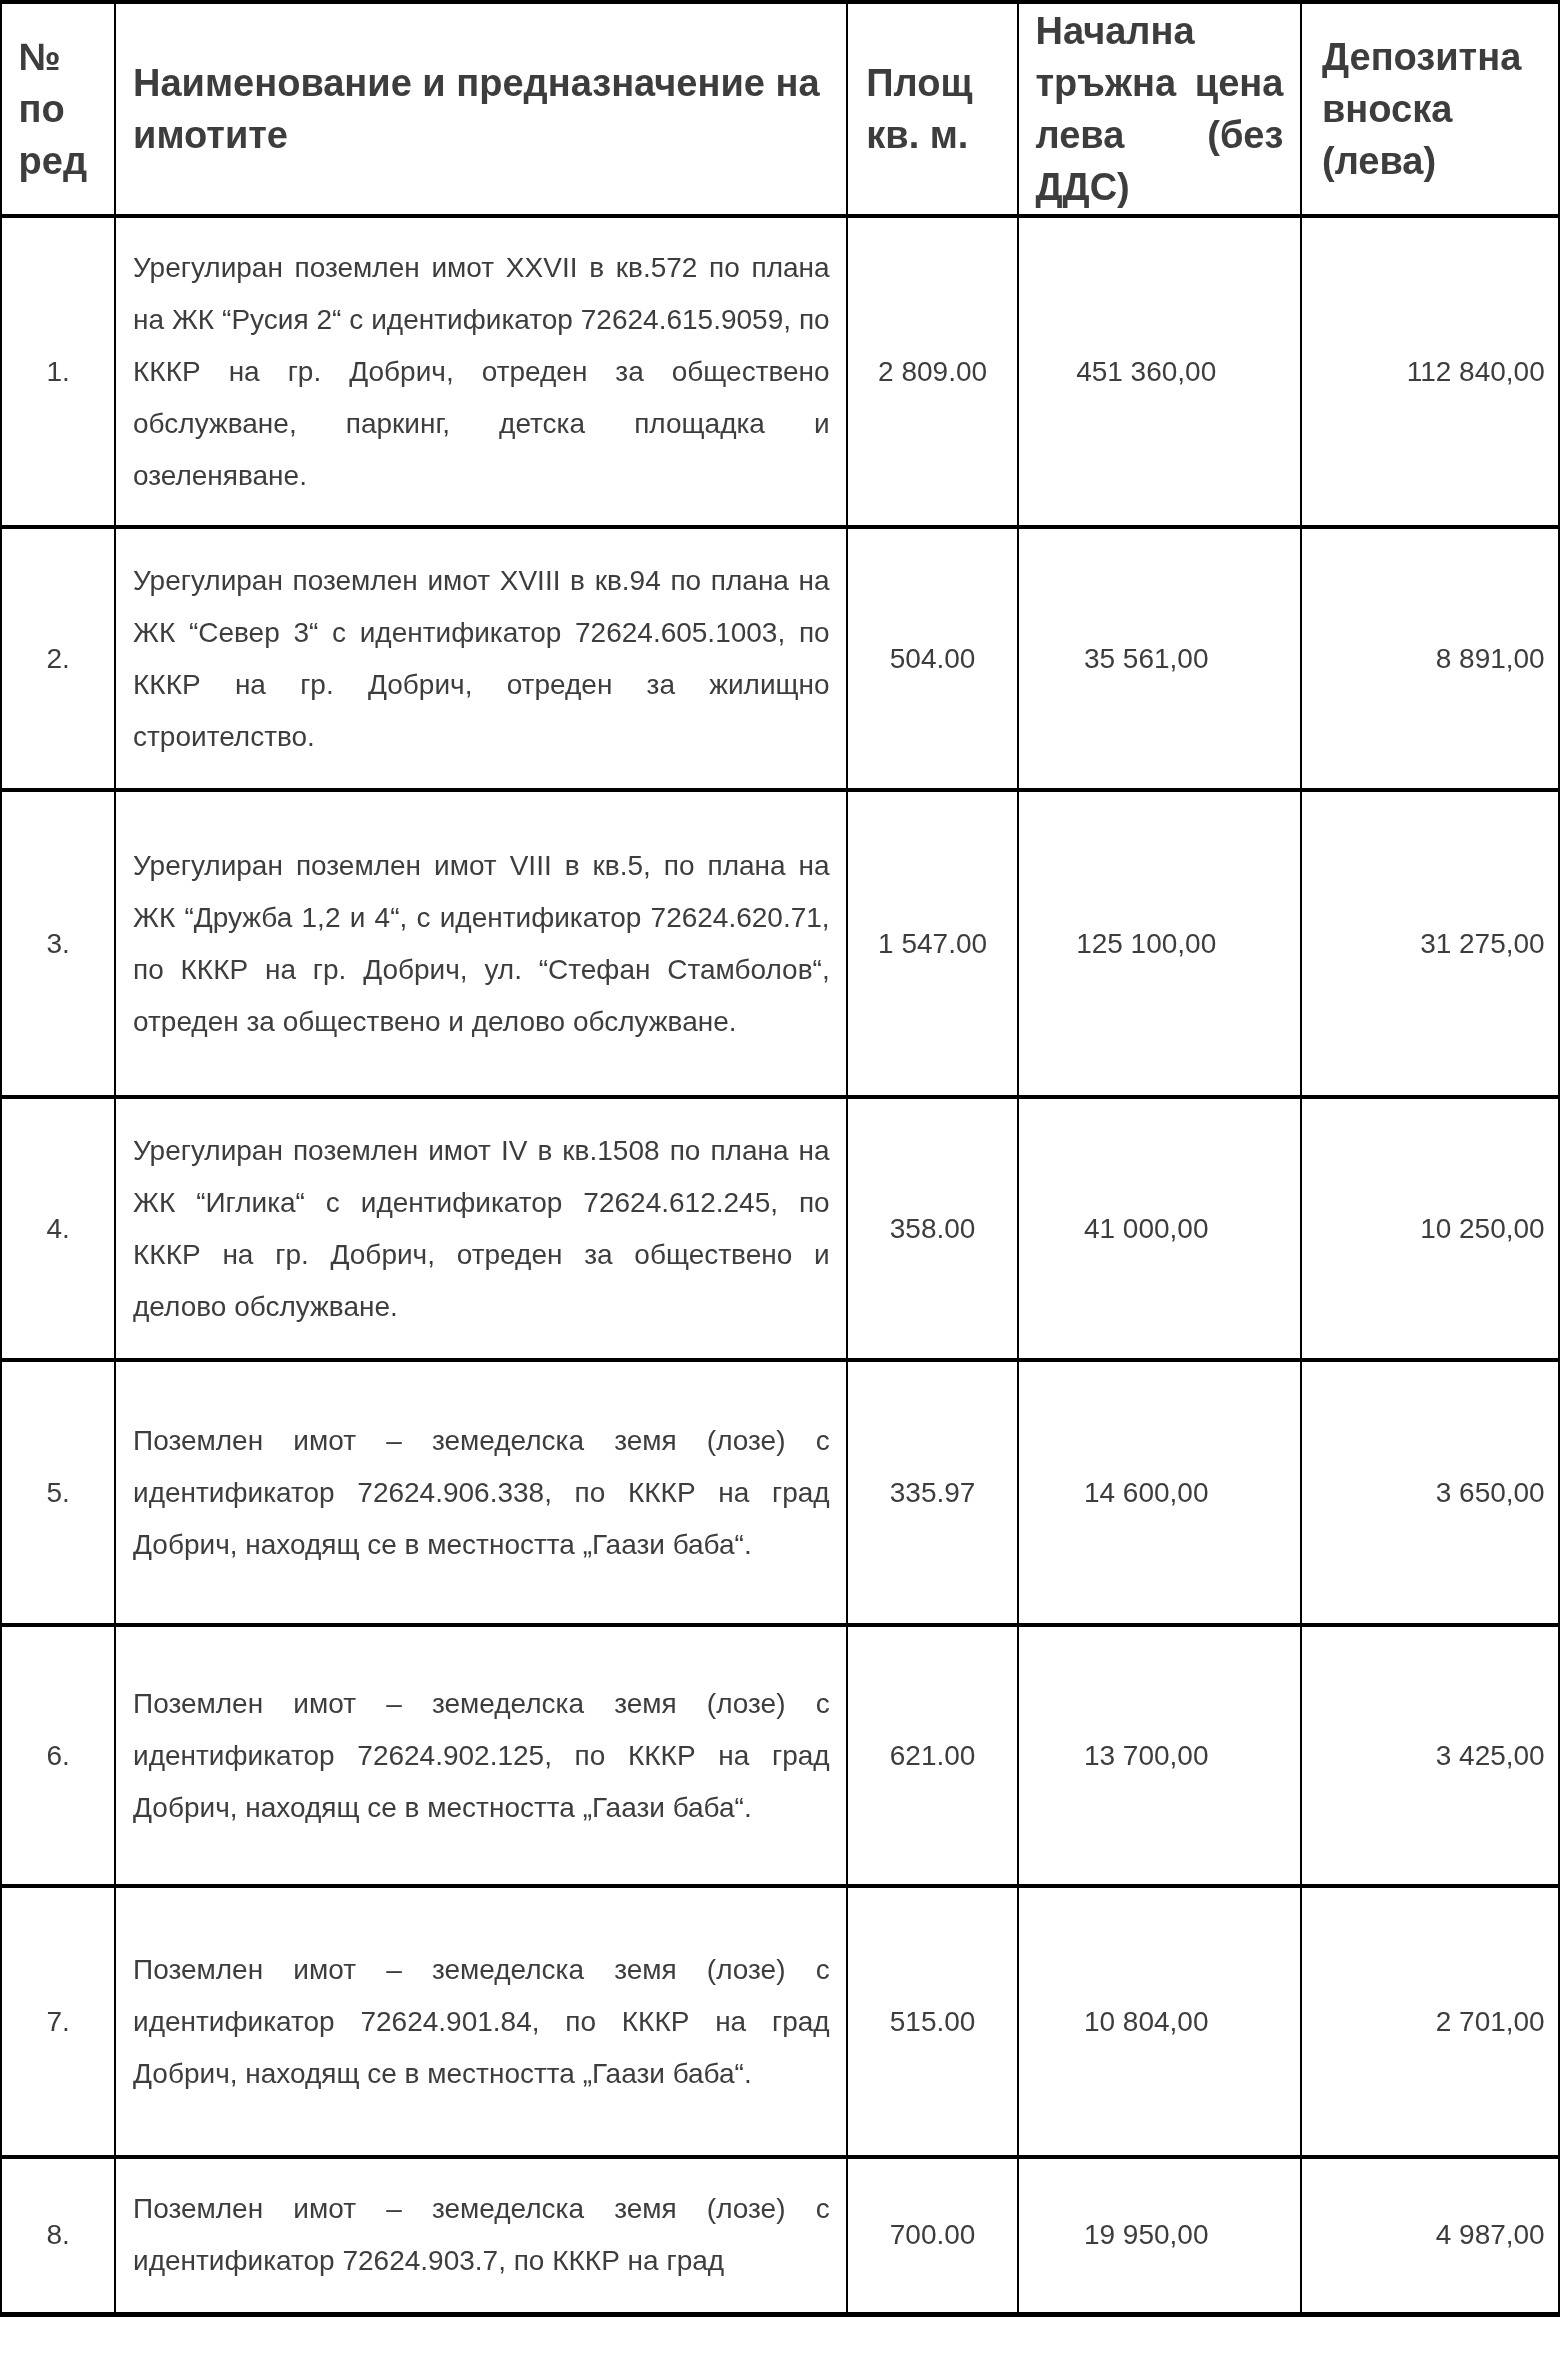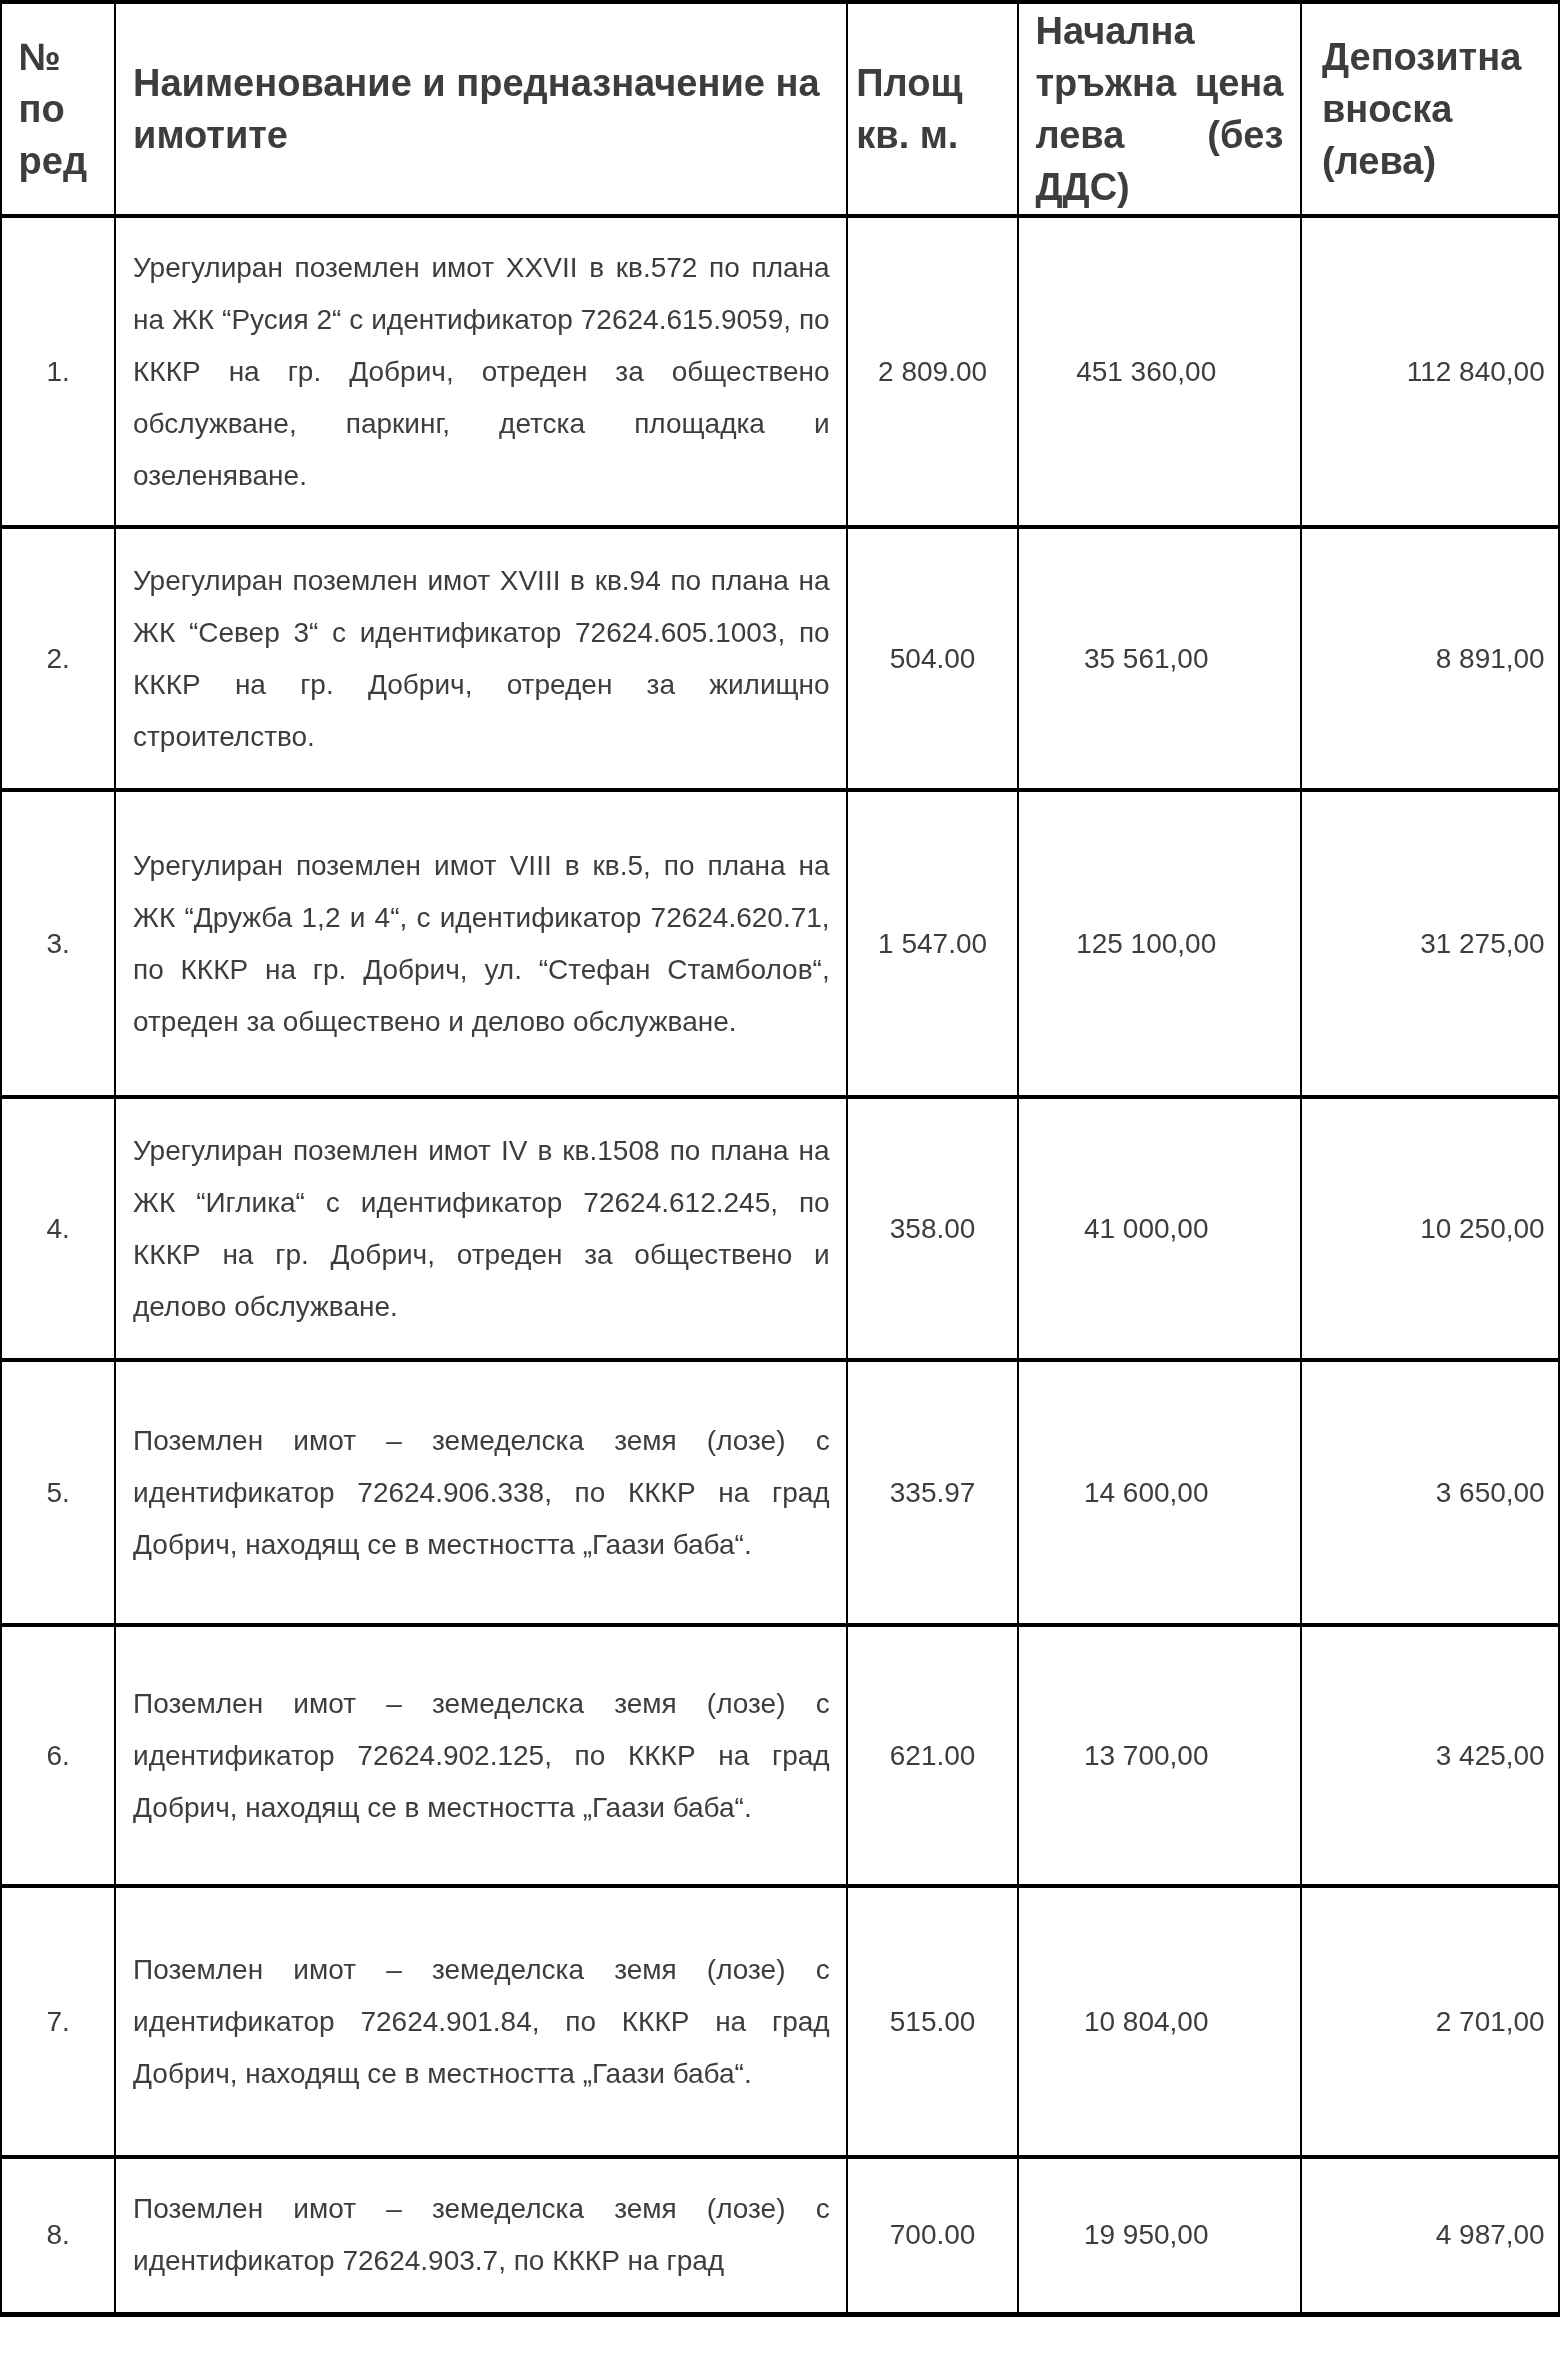--- a/index.html
+++ b/index.html
@@ -41,21 +41,21 @@
 
   
   th {
     font-size: 38px;
     line-height: 52px;
     font-weight: bold;
     text-align: left;
   }
   th.h-num     { padding-left: 16.6px; padding-right: 6.6px; }
   th.h-desc    { padding-left: 16.6px; padding-right: 10px; }
-  th.h-area    { padding-left: 8px; padding-right: 8.3px; }
+  th.h-area    { padding-left: 18px; padding-right: 8.3px; }
   th.h-price   { padding-left: 16.6px; padding-right: 16.6px; text-align: justify; }
   th.h-deposit { padding-left: 20px; padding-right: 15px; }
 
   
   td {
     font-size: 28px;
     line-height: 52px;
   }
   td.num     { text-align: center; }
   td.desc    { text-align: justify; padding: 3.3px 16.6px; }

